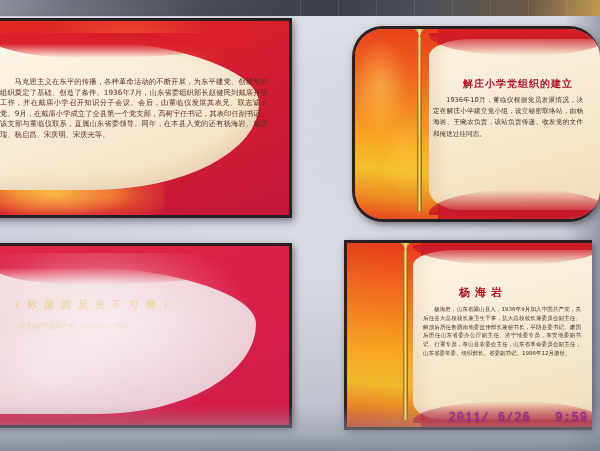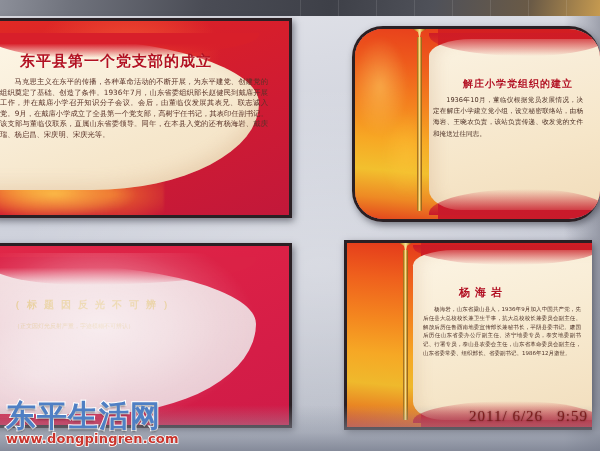--- a/index.html
+++ b/index.html
@@ -222,23 +222,23 @@
     margin-top:1px;
     font-size:13px; font-weight:bold; letter-spacing:.2px;
     color:#c9342c;
     -webkit-text-stroke:1.6px #ffffff;
     paint-order:stroke fill;
     line-height:1;
   }
   
   #timestamp{
     position:absolute; right:12px; bottom:26px;
-    font-family:Liberation Serif, serif;
-    font-size:15px; letter-spacing:1px;
-    color:#7f1d1d;
+    font-family:Liberation Mono, monospace;
+    font-size:12px; letter-spacing:1px;
+    color:#a21caf;
     text-shadow:0 0 2px rgba(0,0,0,.5);
     white-space:pre;
   }
 </style>
 </head>
 <body>
 
 <div id="photo">
 
   <div class="ceiling"></div>
@@ -247,21 +247,20 @@
   <div class="wall"></div>
   <div class="wall-sheen"></div>
   <div class="wall-right-shadow"></div>
 
   <div class="panel" id="panel-tl">
     <div class="tl-bg"></div>
     <div class="tl-mottle"></div>
     <div class="tl-mottle2"></div>
     <div class="tl-banner"></div>
     <div class="tl-banner-top-dip"></div>
-    <div class="title-cn" id="tl-title">东平县第一个党支部的成立</div>
     <div class="body-cn" id="tl-body">马克思主义在东平的传播，各种革命活动的不断开展，为东平建党、创建党的组织奠定了基础、创造了条件。1936年7月，山东省委组织部长赵健民到戴庙开展工作，并在戴庙小学召开知识分子会议。会后，由董临仪发展其表兄、联志诚入党。9月，在戴庙小学成立了全县第一个党支部，高树宇任书记，其表印任副书记。该支部与董临仪联系，直属山东省委领导。同年，在本县入党的还有杨海岩、戴庆瑞、杨启昌、宋庆明、宋庆光等。</div>
   </div>
 
   <div class="panel" id="panel-tr">
     <div class="tr-bg"></div>
     <div class="tr-flameleft"></div>
     <div class="tr-banner"></div>
     <div class="tr-banner-wave-top"></div>
     <div class="tr-banner-wave-bot"></div>
     <div class="pole" style="left:62px;">
@@ -288,20 +287,16 @@
     <div class="br-banner-wave-bot"></div>
     <div class="pole" style="left:56px;">
       <div class="finial"></div>
     </div>
     <div class="title-cn" id="br-title">杨海岩</div>
     <div class="body-cn" id="br-body">杨海岩，山东省梁山县人，1936年9月加入中国共产党，先后任县大总校校长兼卫生干事，抗大总校校长兼委员会副主任。解放后历任鲁西南地委宣传部长兼秘书长，平阴县委书记。建国后历任山东省委办公厅副主任、济宁地委专员，泰安地委副书记、行署专员，泰山县农委会主任，山东省革命委员会副主任，山东省委常委、组织部长、省委副书记。1986年12月逝世。</div>
   </div>
 
   <div class="floor-glow"></div>
 
-  <div id="watermark">
-    <div id="wm-cn">东平生活网</div>
-    <div id="wm-url">www.dongpingren.com</div>
-  </div>
 
   <div id="timestamp">2011/ 6/26   9:59</div>
 
 </div>
 
 </body></html>

